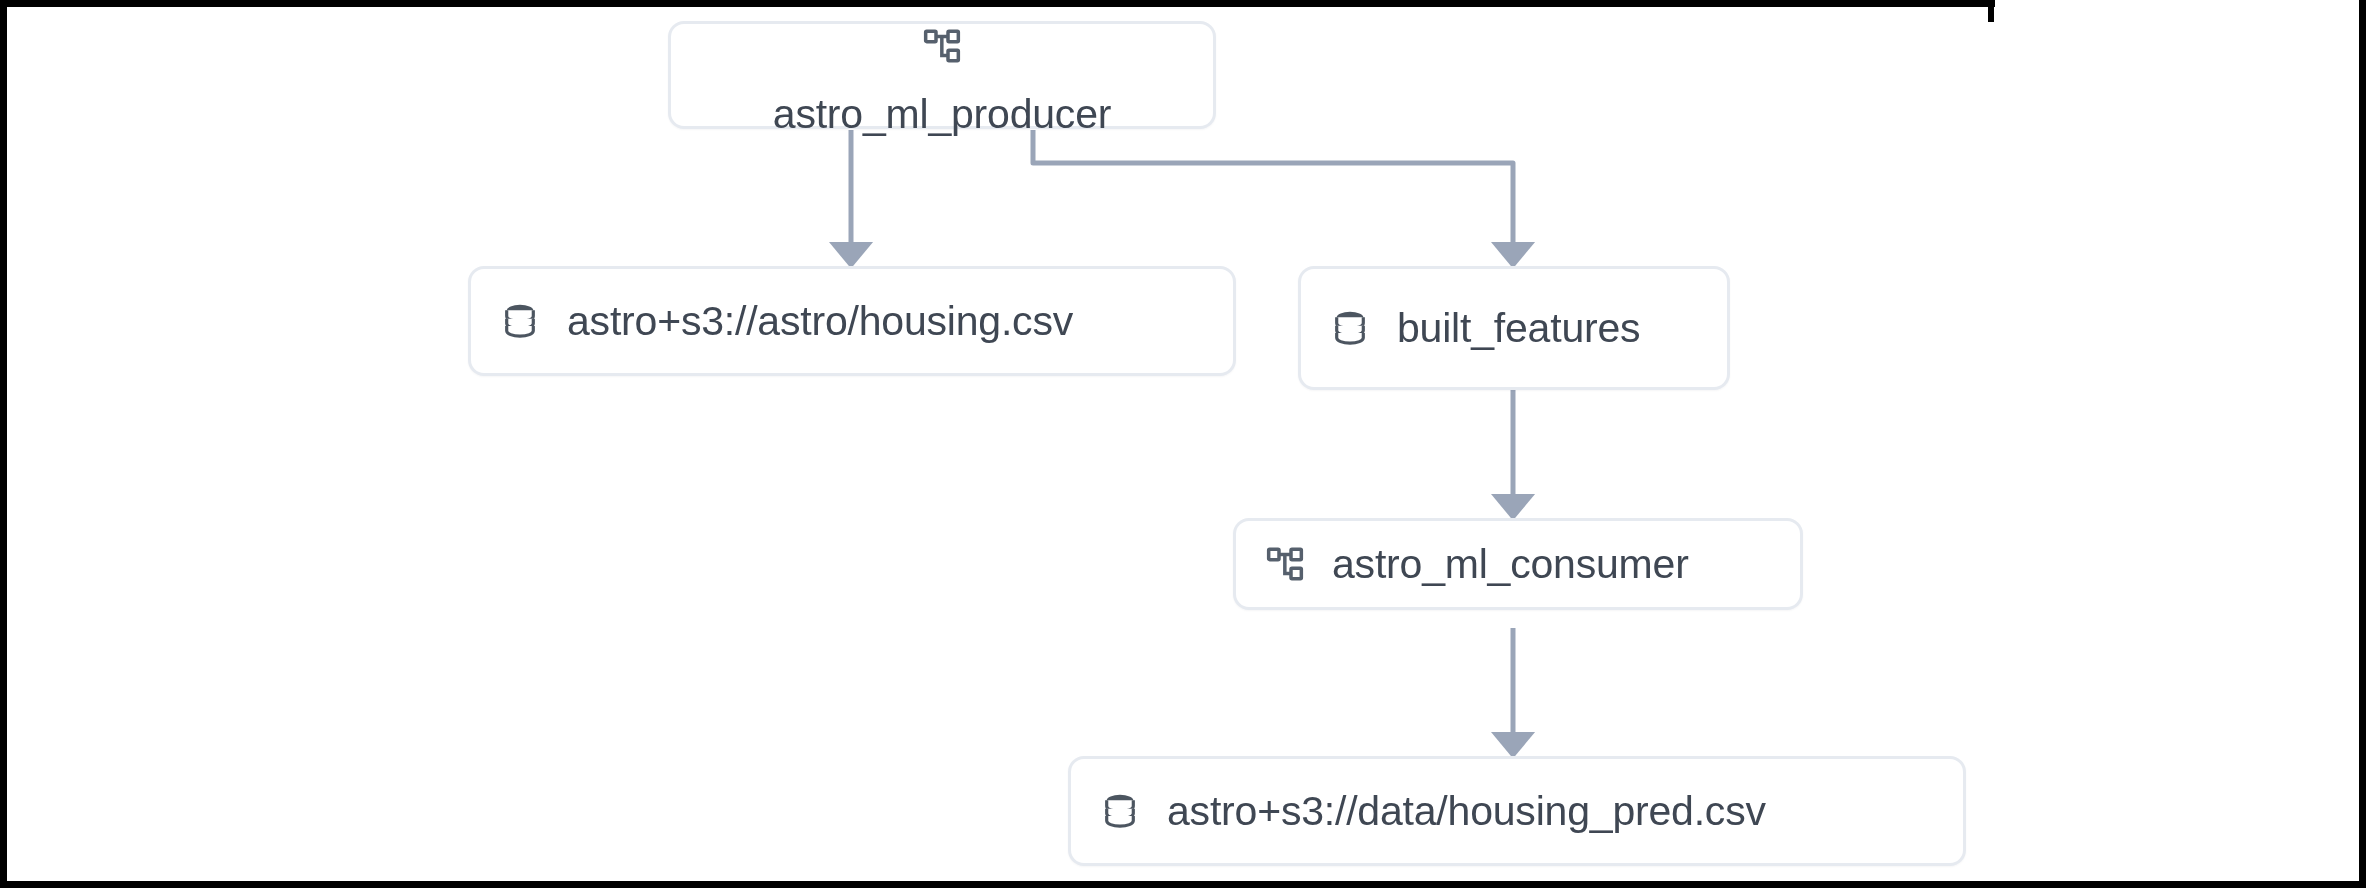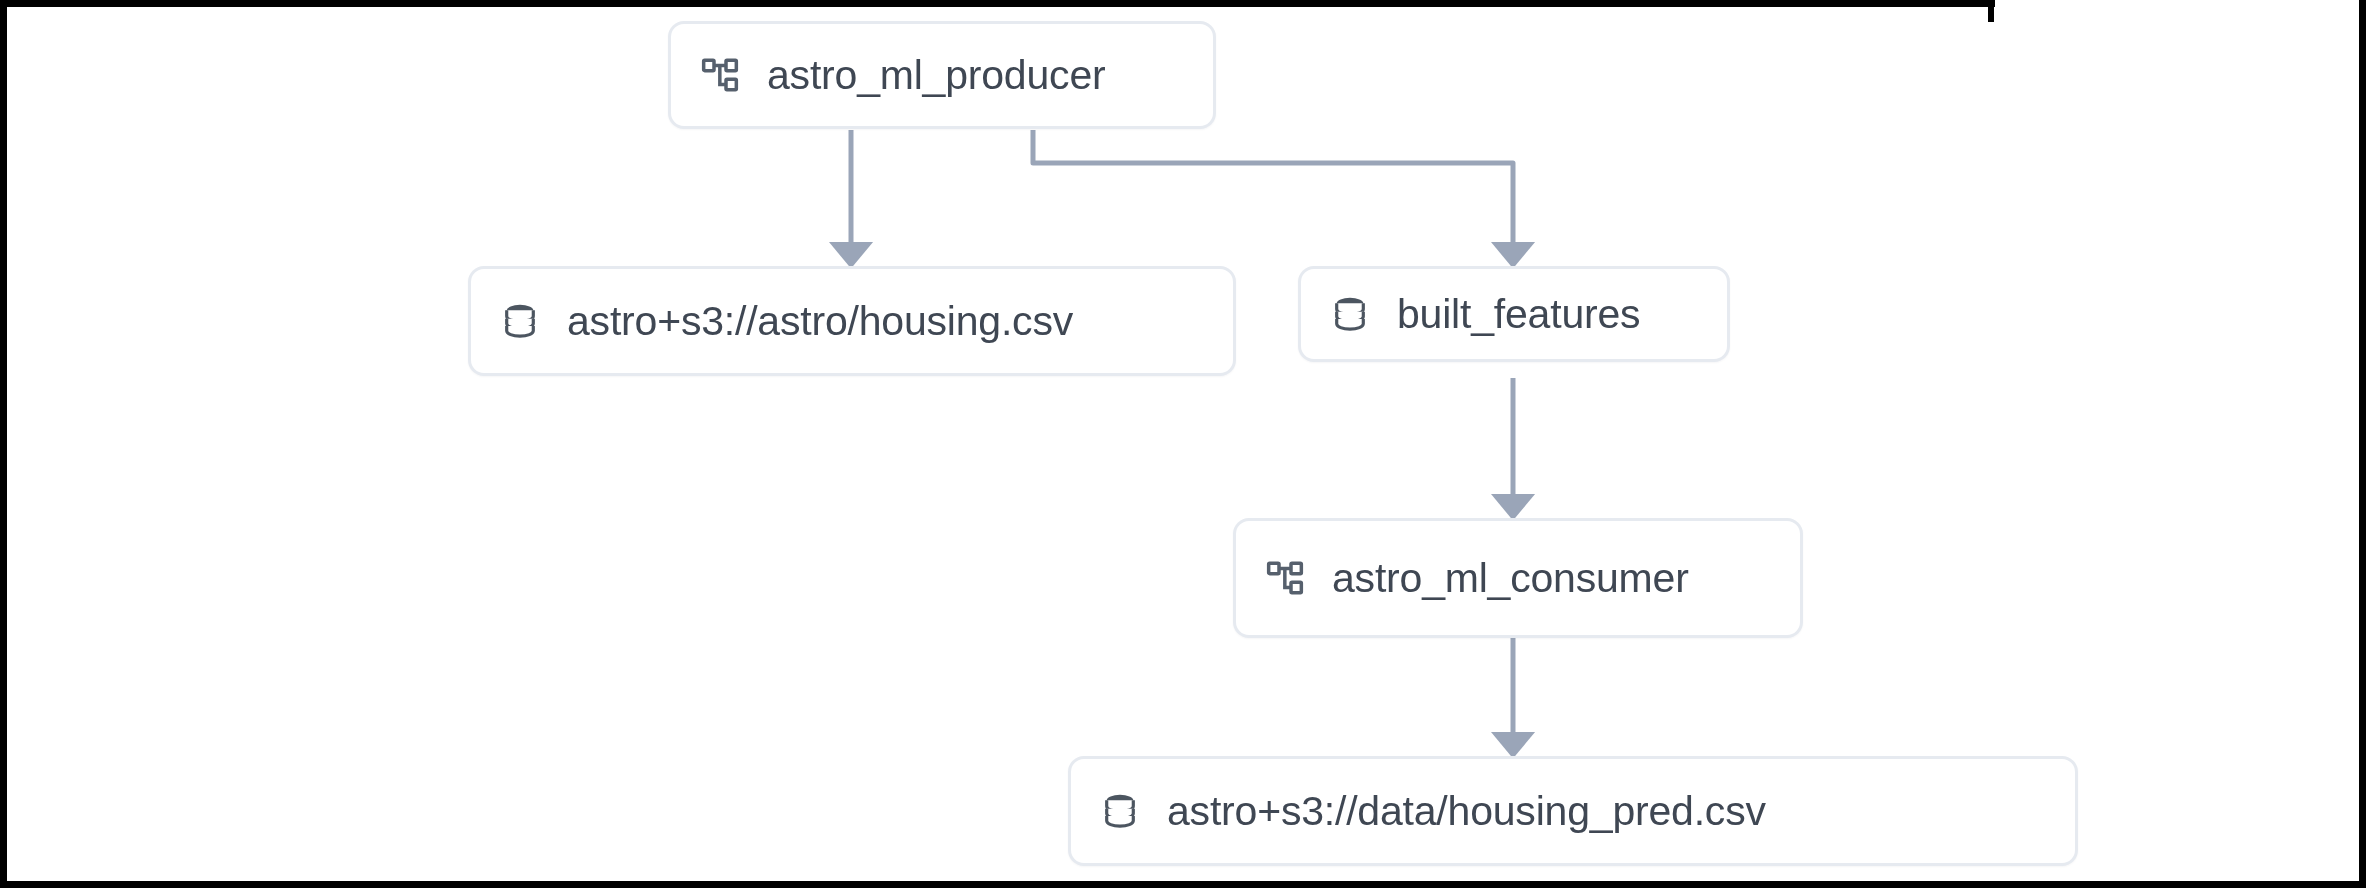--- a/index.html
+++ b/index.html
@@ -95,25 +95,25 @@
 
   .node-label {
     font-size: 41px;
     line-height: 1;
     color: #3f4753;
     letter-spacing: -0.2px;
     white-space: nowrap;
   }
 
   
-  #node-producer       { left: 668px;  top: 21px;  width: 548px;  height: 108px; }
+  #node-producer       { left: 668px;  top: 21px;  width: 548px;  height: 108px; flex-direction: column; }
   #node-housing        { left: 468px;  top: 266px; width: 768px;  height: 110px; }
-  #node-features       { left: 1298px; top: 266px; width: 432px;  height: 96px; }
-  #node-consumer       { left: 1233px; top: 518px; width: 570px;  height: 120px; }
-  #node-housing-pred   { left: 1068px; top: 756px; width: 1010px;  height: 110px; }
+  #node-features       { left: 1298px; top: 266px; width: 432px;  height: 124px; }
+  #node-consumer       { left: 1233px; top: 518px; width: 570px;  height: 92px; }
+  #node-housing-pred   { left: 1068px; top: 756px; width: 898px;  height: 110px; }
 </style>
 </head>
 <body>
 
 <div id="canvas">
 
   <svg id="edge-layer" viewBox="0 0 2366 888" xmlns="http://www.w3.org/2000/svg">
     <defs>
       <marker id="arrowhead" markerWidth="9" markerHeight="9" refX="2.1" refY="4.5" orient="auto" markerUnits="strokeWidth">
         <path d="M 0 0 L 0 9 L 5.4 4.5 z" fill="#9aa5b8"></path>

